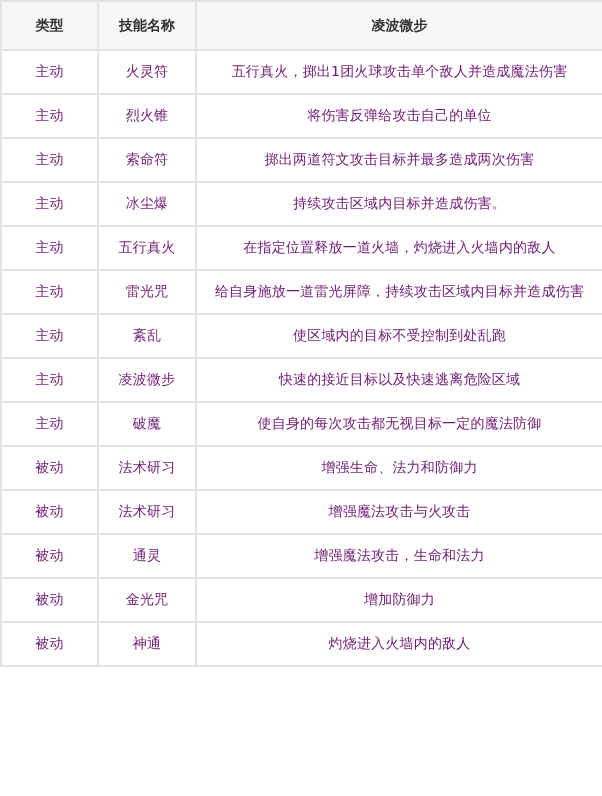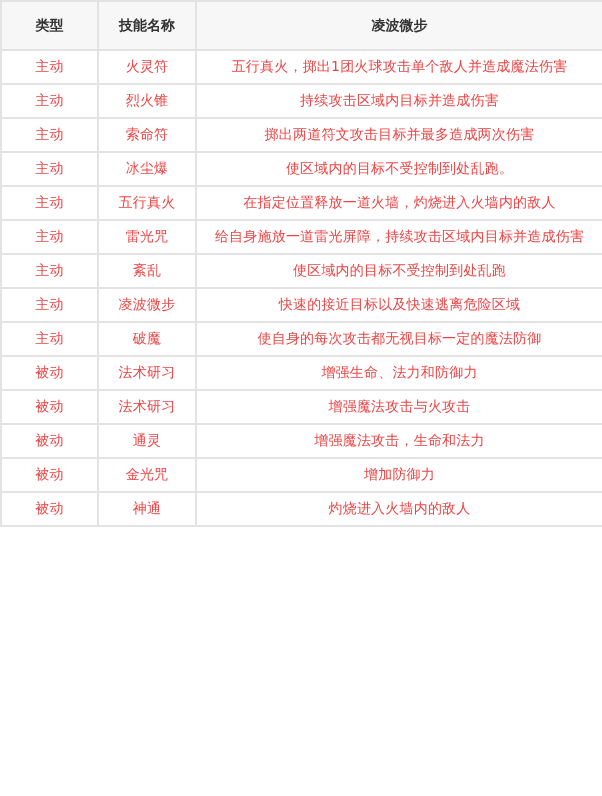--- a/index.html
+++ b/index.html
@@ -31,24 +31,24 @@
   }
   table.skill-table th {
     background: #f7f7f7;
     color: #333333;
     font-size: 14px;
     font-weight: bold;
     height: 49px;
   }
   table.skill-table td {
     background: #ffffff;
-    color: #ef4444;
+    color: #701a75;
     font-size: 14px;
     font-weight: normal;
-    height: 34px;
+    height: 44px;
     letter-spacing: 0.2px;
   }
   col.col-type { width: 97px; }
   col.col-name { width: 98px; }
   col.col-desc { width: 407px; }
 </style>
 </head>
 <body>
 
 <table class="skill-table">
@@ -67,33 +67,33 @@
   <tbody id="rows">
   <tr>
     <td>主动</td>
     <td>火灵符</td>
     <td>五行真火，掷出1团火球攻击单个敌人并造成魔法伤害</td>
   </tr>
 
   <tr>
     <td>主动</td>
     <td>烈火锥</td>
-    <td>持续攻击区域内目标并造成伤害</td>
+    <td>将伤害反弹给攻击自己的单位</td>
   </tr>
 
   <tr>
     <td>主动</td>
     <td>索命符</td>
     <td>掷出两道符文攻击目标并最多造成两次伤害</td>
   </tr>
 
   <tr>
     <td>主动</td>
     <td>冰尘爆</td>
-    <td>使区域内的目标不受控制到处乱跑。</td>
+    <td>持续攻击区域内目标并造成伤害。</td>
   </tr>
 
   <tr>
     <td>主动</td>
     <td>五行真火</td>
     <td>在指定位置释放一道火墙，灼烧进入火墙内的敌人</td>
   </tr>
 
   <tr>
     <td>主动</td>

